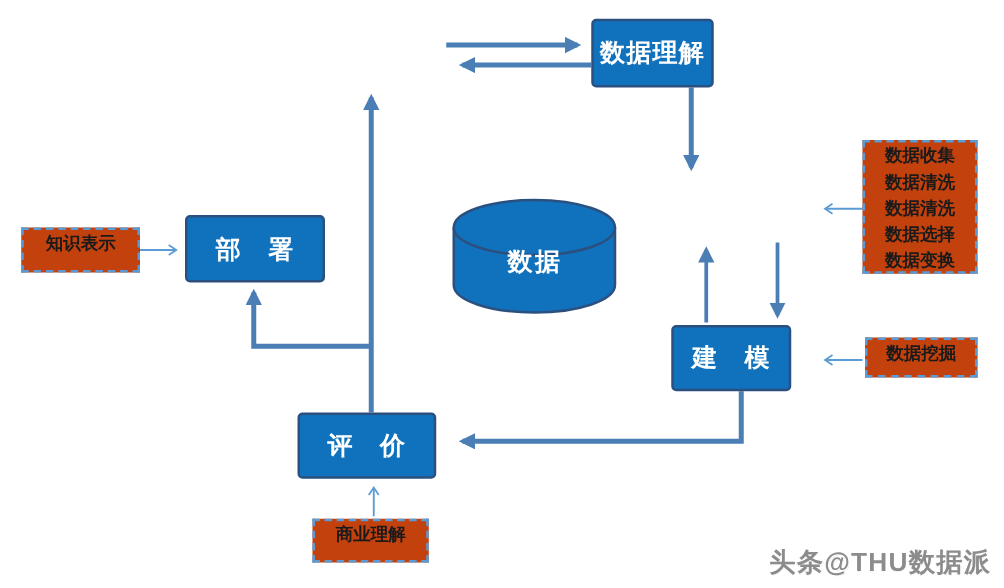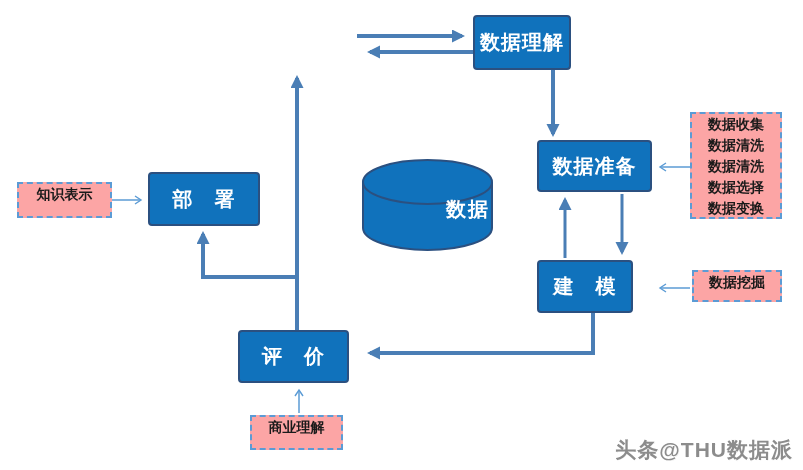--- a/index.html
+++ b/index.html
@@ -8,27 +8,27 @@
     font-family:"Liberation Sans","DejaVu Sans",sans-serif;
   }
   #wires{position:absolute;left:0;top:0;width:803px;height:470px;}
   .node{
     position:absolute;display:flex;align-items:center;justify-content:center;
     background:var(--node_fill);border:2px solid var(--node_border);border-radius:4px;
     color:#fff;font-weight:bold;font-size:20px;box-sizing:border-box;letter-spacing:1px;
   }
   .dashedbox{
     position:absolute;display:flex;flex-direction:column;align-items:center;justify-content:flex-start;
-    background:#fca5a5;border:2px dashed var(--edge_thin);box-sizing:border-box;
+    background:#c2410c;border:2px dashed var(--edge_thin);box-sizing:border-box;
     color:#1a1a1a;font-weight:bold;font-size:14px;text-align:center;
   }
   .dashedbox .line{line-height:21px;white-space:nowrap;}
   #cyl-label{
     position:absolute;left:363px;top:196px;width:130px;text-align:center;
-    color:#fff;font-weight:bold;font-size:20px;letter-spacing:2px;padding-left:40px;
+    color:#fff;font-weight:bold;font-size:20px;letter-spacing:2px;
   }
   #watermark{
     position:absolute;right:10px;bottom:6px;
     font-size:21px;font-weight:bold;color:var(--watermark);
     text-shadow:2px 2px 1px #ffffff, 1px 1px 0 #f2f2f2;
     letter-spacing:1px;
     margin-left:34px;
   }
 </style>
 </head>
@@ -66,21 +66,20 @@
 
     <g style="fill:var(--node_fill);stroke:var(--node_border);stroke-width:2">
       <path d="M363,182 L363,228 A64.5,22 0 0 0 492,228 L492,182"></path>
       <ellipse cx="427.5" cy="182" rx="64.5" ry="22"></ellipse>
     </g>
   </svg>
 
 
   <div class="node" style="left:473px;top:15px;width:98px;height:55px">数据理解</div>
 
-  <div class="node" style="left:537px;top:140px;width:115px;height:52px">数据准备</div>
 
   <div class="node" style="left:537px;top:260px;width:96px;height:53px">建　模</div>
 
   <div class="node" style="left:238px;top:330px;width:111px;height:53px">评　价</div>
 
   <div class="node" style="left:148px;top:172px;width:112px;height:54px">部　署</div>
 
   <div id="cyl-label">数据</div>
 
   <div class="dashedbox" style="left:17px;top:182px;width:95px;height:36px">

